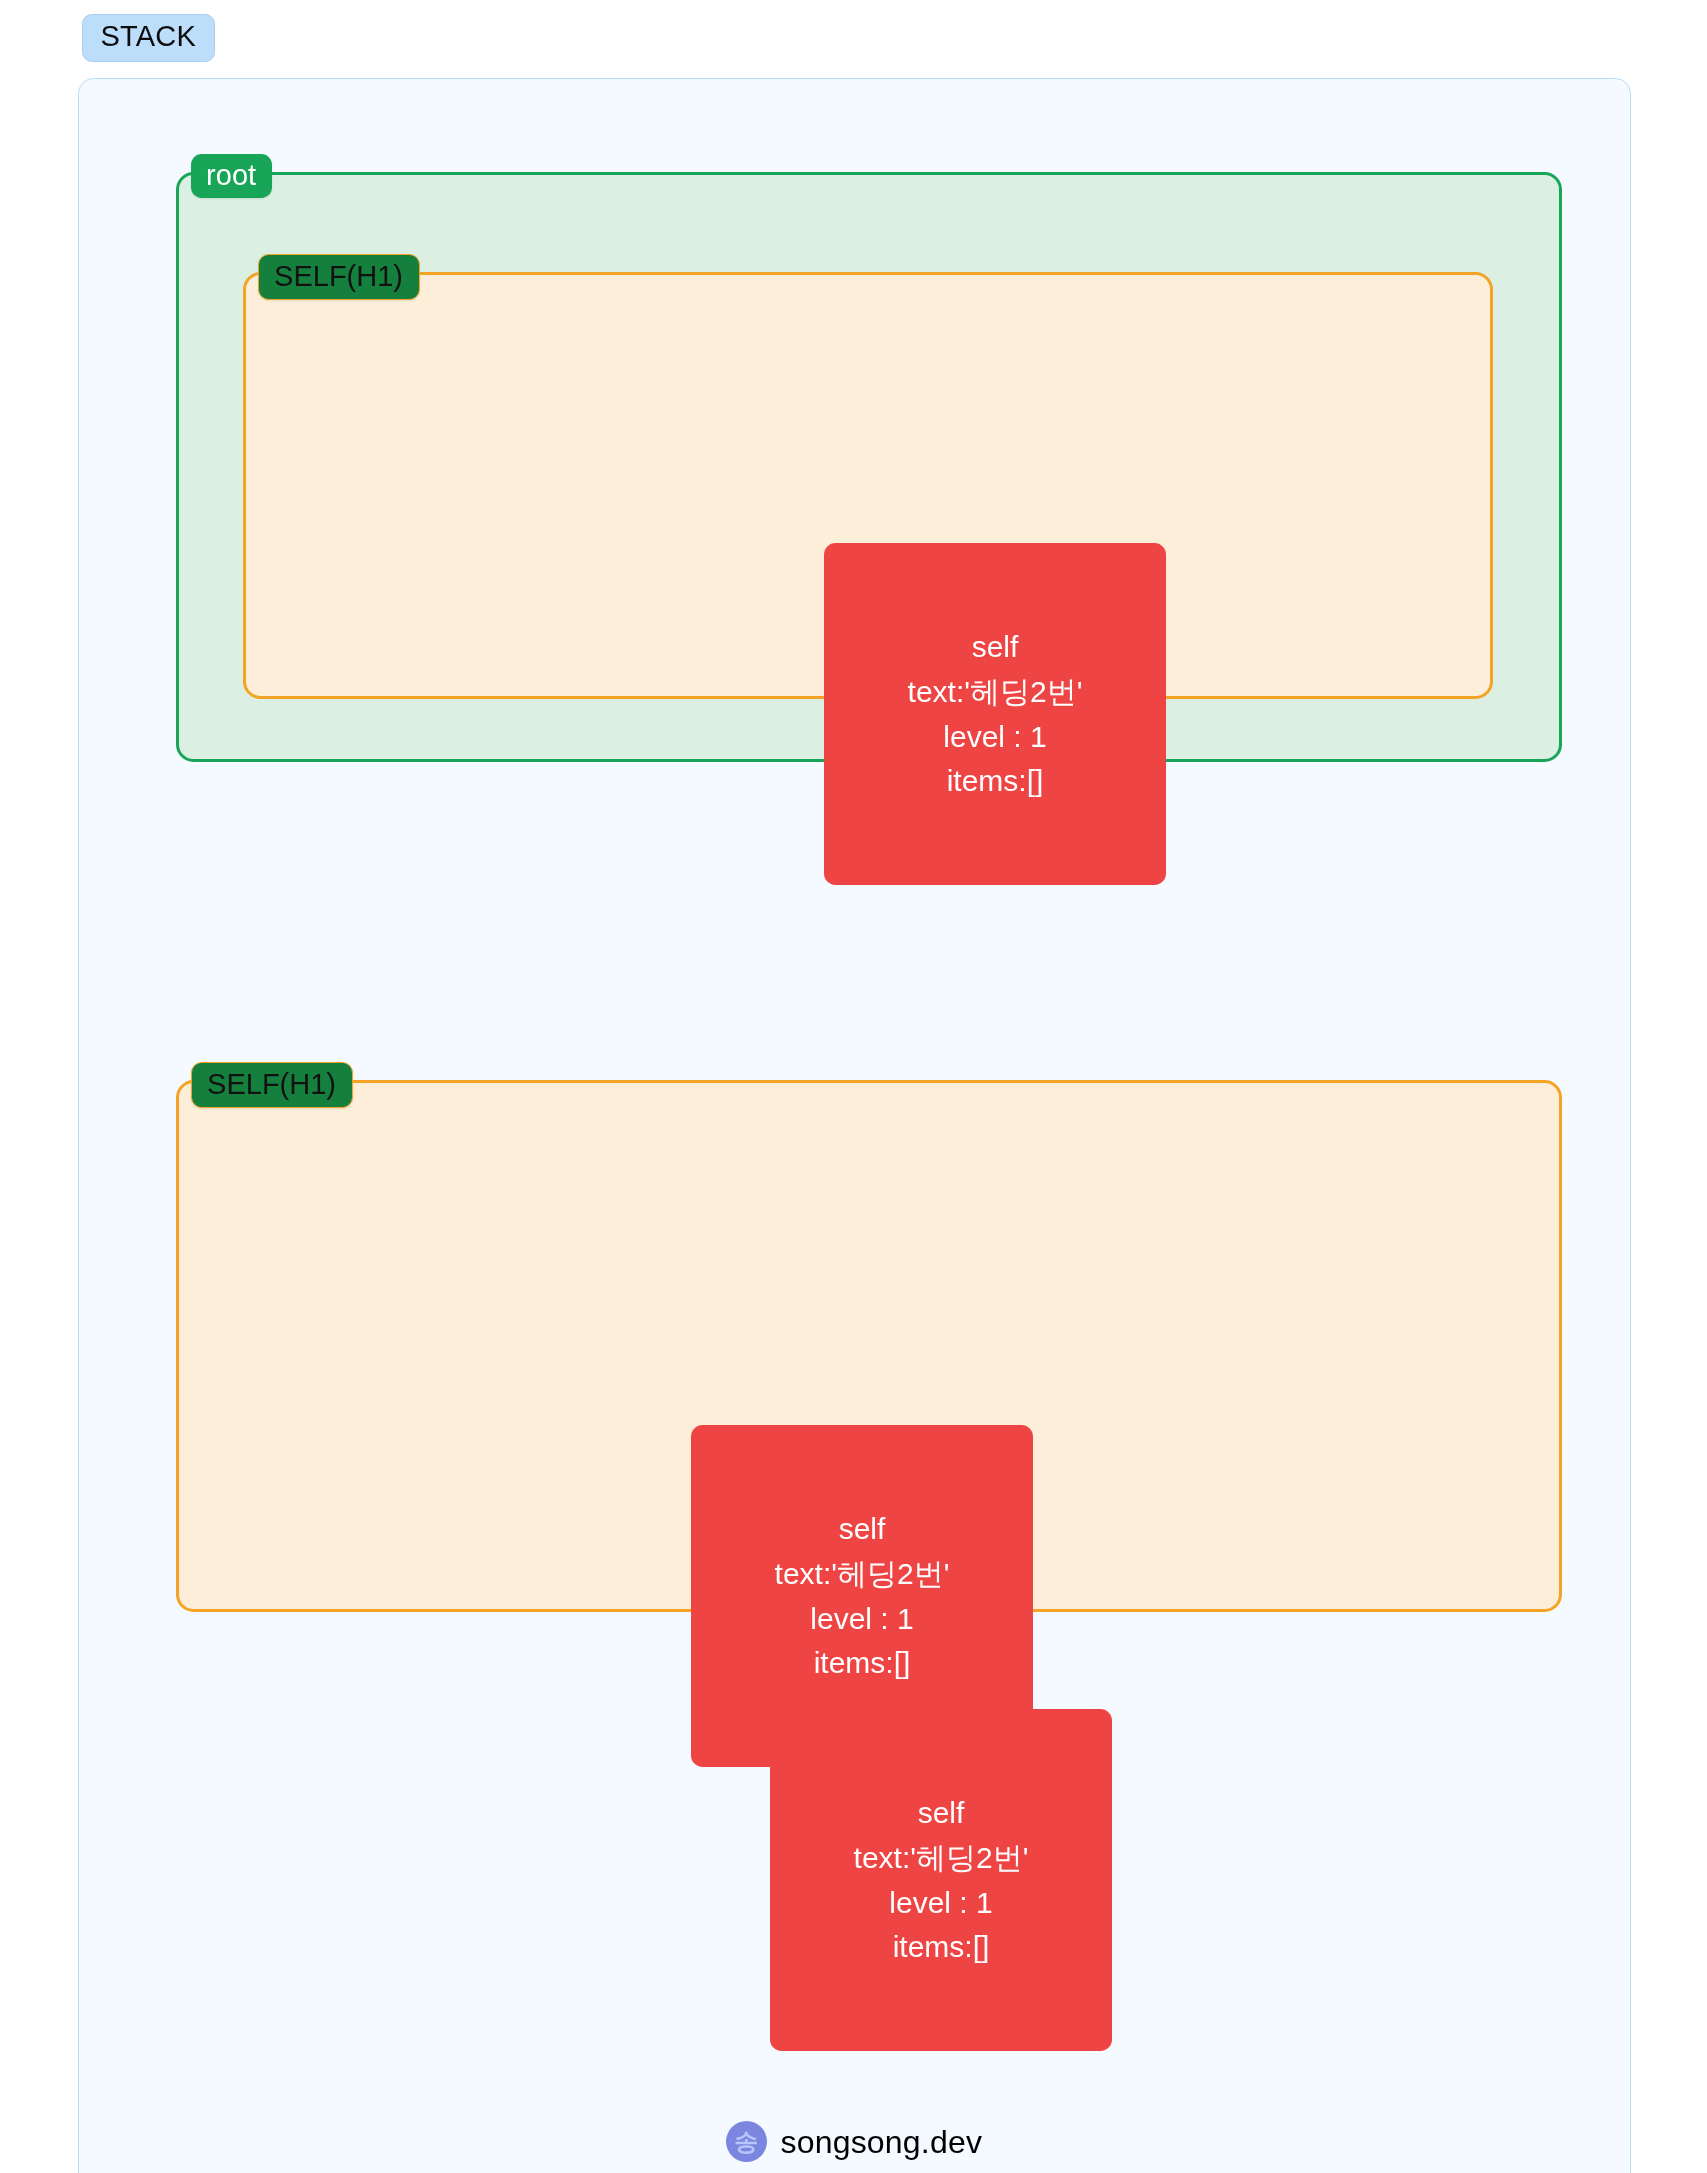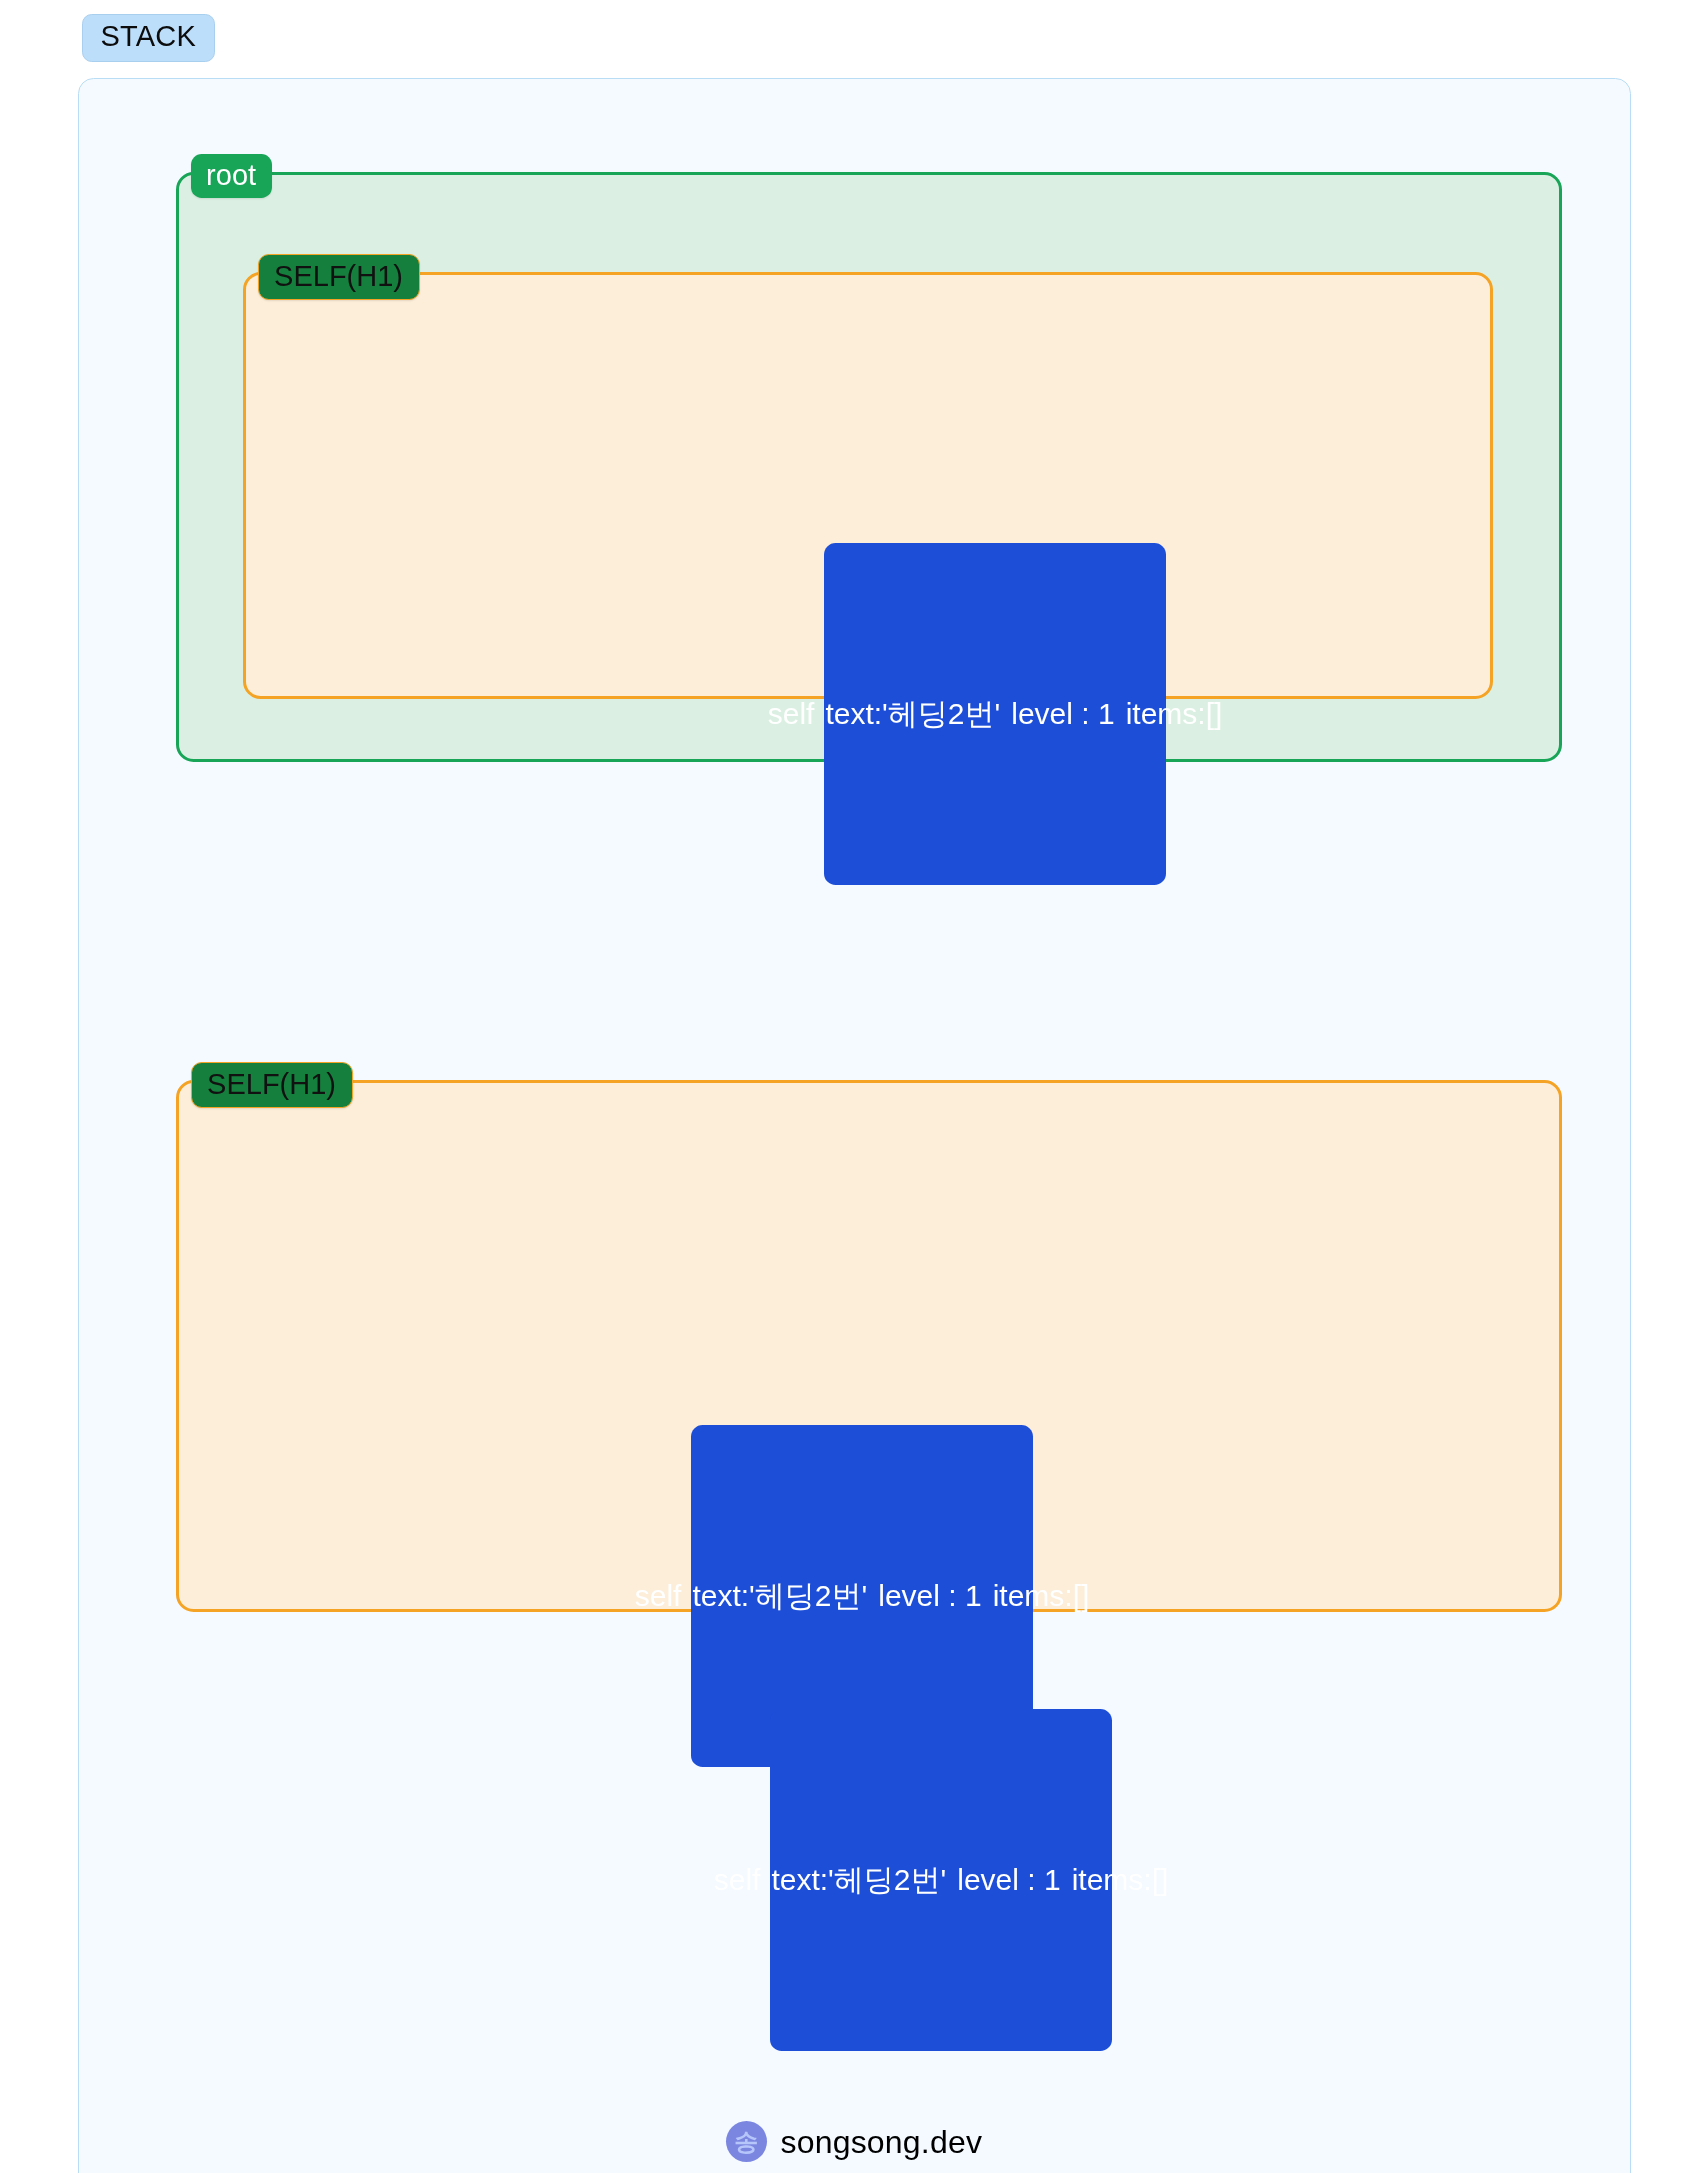--- a/index.html
+++ b/index.html
@@ -99,23 +99,24 @@
     background: #15803d;
     color: #111111;
     border: 1px solid #f5a324;
   }
 
   
   .self-card {
     position: absolute;
     width: 342px;
     height: 342px;
-    background: #1d4ed8;
+    background: #ef4444;
     border-radius: 11.6px;
     display: flex;
+    flex-direction: column;
     align-items: center;
     justify-content: center;
     gap: 11px;
     color: #ffffff;
     font-size: 30px;
     line-height: 1.12;
   }
   .self-card .line {
     white-space: nowrap;
   }

